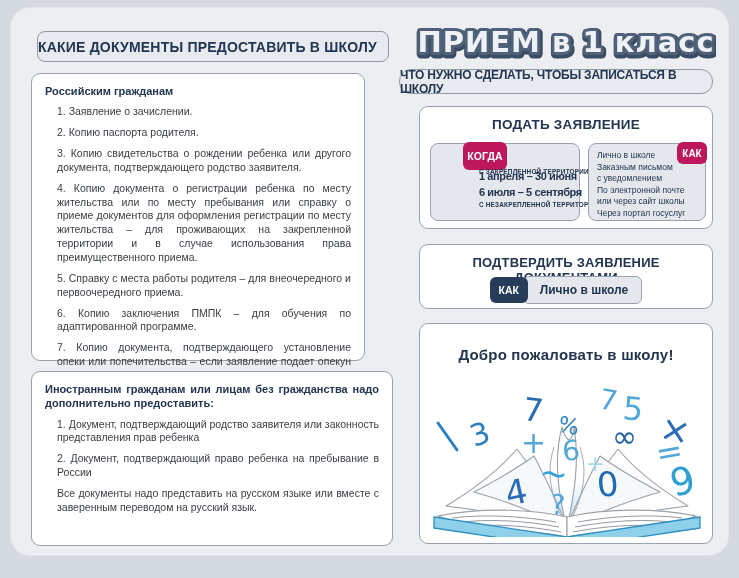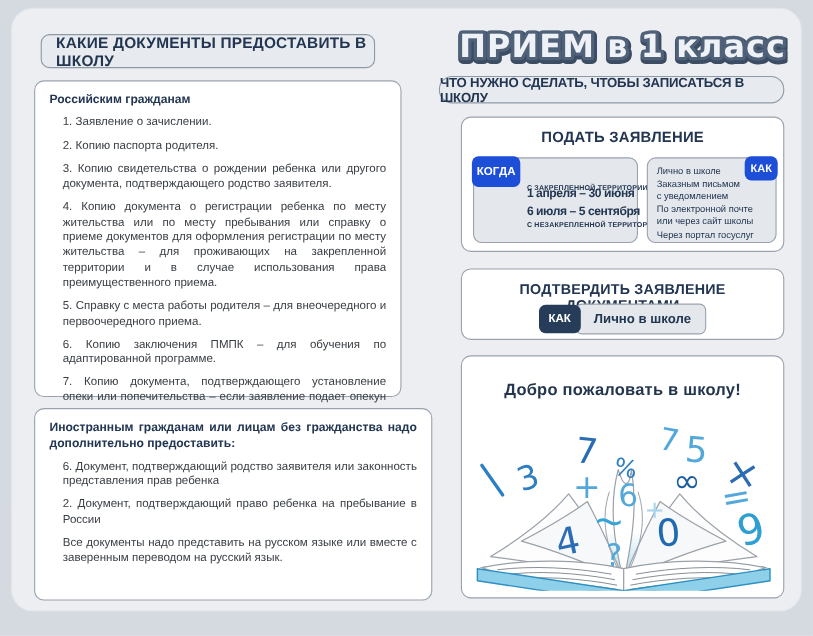--- a/index.html
+++ b/index.html
@@ -15,21 +15,21 @@
     background:#eceef1;border-radius:20px;border:1px solid #e2e6ea;
     box-sizing:border-box;
   }
   .abs{position:absolute;box-sizing:border-box;}
 
   
   .pill-header{
     background:#e7eaee;border:1.5px solid #8e99a6;border-radius:8px;
     color:#223551;font-weight:bold;display:flex;align-items:center;
   }
-  #left-header{left:26px;top:23px;width:304px;height:31px;font-size:14px;padding-left:13px;letter-spacing:.2px;}
+  #left-header{left:26px;top:23px;width:352px;height:31px;font-size:14px;letter-spacing:.2px;}
   .card{
     background:#ffffff;border:1px solid #99a2ad;border-radius:9px;padding-left:27px;
   }
   #citizens-card{left:20px;top:65px;width:334px;height:288px;padding:10px 13px;}
   #foreign-card{left:20px;top:363px;width:362px;height:175px;padding:10px 13px;}
   .card h3{
     margin:0 0 7px 0;font-size:11px;color:#223551;line-height:1.3;text-align:justify;
   }
   .doc-item{
     margin:0 0 7px 12px;font-size:10.5px;line-height:1.32;color:#3b4046;text-align:justify;
@@ -45,22 +45,22 @@
   .box-title{
     position:absolute;left:0;right:0;top:10px;text-align:center;
     color:#223551;font-weight:bold;font-size:13.5px;letter-spacing:.2px;
   }
   .sub-box{
     position:absolute;background:#e4e8ec;border:1px solid #99a2ad;border-radius:8px;
   }
   #when-box{left:10px;top:36px;width:148px;height:76px;}
   #how-box{left:168px;top:36px;width:116px;height:76px;}
   .tab{
-    position:absolute;background:#1d4ed8;color:#ffffff;font-weight:bold;
-    border-radius:6px;display:flex;align-items:center;justify-content:center;
+    position:absolute;background:#be185d;color:#ffffff;font-weight:bold;
+    border-radius:6px;display:flex;align-items:center;justify-content:center;margin-left:34px;
   }
   #when-tab{left:-2px;top:-2px;width:44px;height:28px;font-size:10.5px;}
   #how-tab{right:-2px;top:-2px;width:30px;height:22px;font-size:10px;}
   .date-line{position:absolute;left:48px;color:#223551;font-weight:bold;font-size:11px;
     letter-spacing:-.4px;white-space:nowrap;}
   .date-note{position:absolute;left:48px;color:#223551;font-weight:bold;font-size:6.4px;
     letter-spacing:.2px;white-space:nowrap;}
   #date-0{top:26px;} #note-0{top:24px;} #date-1{top:42px;} #note-1{top:57px;}
   .methods{position:absolute;left:8px;right:4px;top:6px;}
   .method{font-size:8.5px;line-height:1.3;color:#223551;margin-bottom:1px;}
@@ -94,21 +94,21 @@
     <p class="doc-item">2. Копию паспорта родителя.</p>
     <p class="doc-item">3. Копию свидетельства о рождении ребенка или другого документа, подтверждающего родство заявителя.</p>
     <p class="doc-item">4. Копию документа о регистрации ребенка по месту жительства или по месту пребывания или справку о приеме документов для оформления регистрации по месту жительства – для проживающих на закрепленной территории и в случае использования права преимущественного приема.</p>
     <p class="doc-item">5. Справку с места работы родителя – для внеочередного и первоочередного приема.</p>
     <p class="doc-item">6. Копию заключения ПМПК – для обучения по адаптированной программе.</p>
     <p class="doc-item">7. Копию документа, подтверждающего установление опеки или попечительства – если заявление подает опекун или попечитель.</p>
   </div>
 
   <div class="abs card" id="foreign-card">
     <h3>Иностранным гражданам или лицам без гражданства надо дополнительно предоставить:</h3>
-    <p class="doc-item">6. Документ, подтверждающий родство заявителя или законность представления прав ребенка</p>
+    <p class="doc-item">1. Документ, подтверждающий родство заявителя или законность представления прав ребенка</p>
     <p class="doc-item">2. Документ, подтверждающий право ребенка на пребывание в России</p>
     <p class="doc-item">Все документы надо представить на русском языке или вместе с заверенным переводом на русский язык.</p>
   </div>
 
   <svg class="abs" id="page-title-svg" viewBox="0 0 300 46">
     <text x="150" y="34" text-anchor="middle" font-family="DejaVu Sans, sans-serif" font-size="29" font-weight="bold" letter-spacing="1" paint-order="stroke" stroke="#3c4c63" stroke-width="9" stroke-linejoin="round" fill="#3c4c63" transform="translate(1,2)">ПРИЕМ в 1 класс</text>
     <text x="150" y="34" text-anchor="middle" font-family="DejaVu Sans, sans-serif" font-size="29" font-weight="bold" letter-spacing="1" paint-order="stroke" stroke="#50617a" stroke-width="6" stroke-linejoin="round" fill="#eef1f5">ПРИЕМ в 1 класс</text>
   </svg>
 
   <div class="abs pill-header" id="steps-header">ЧТО НУЖНО СДЕЛАТЬ, ЧТОБЫ ЗАПИСАТЬСЯ В ШКОЛУ</div>

